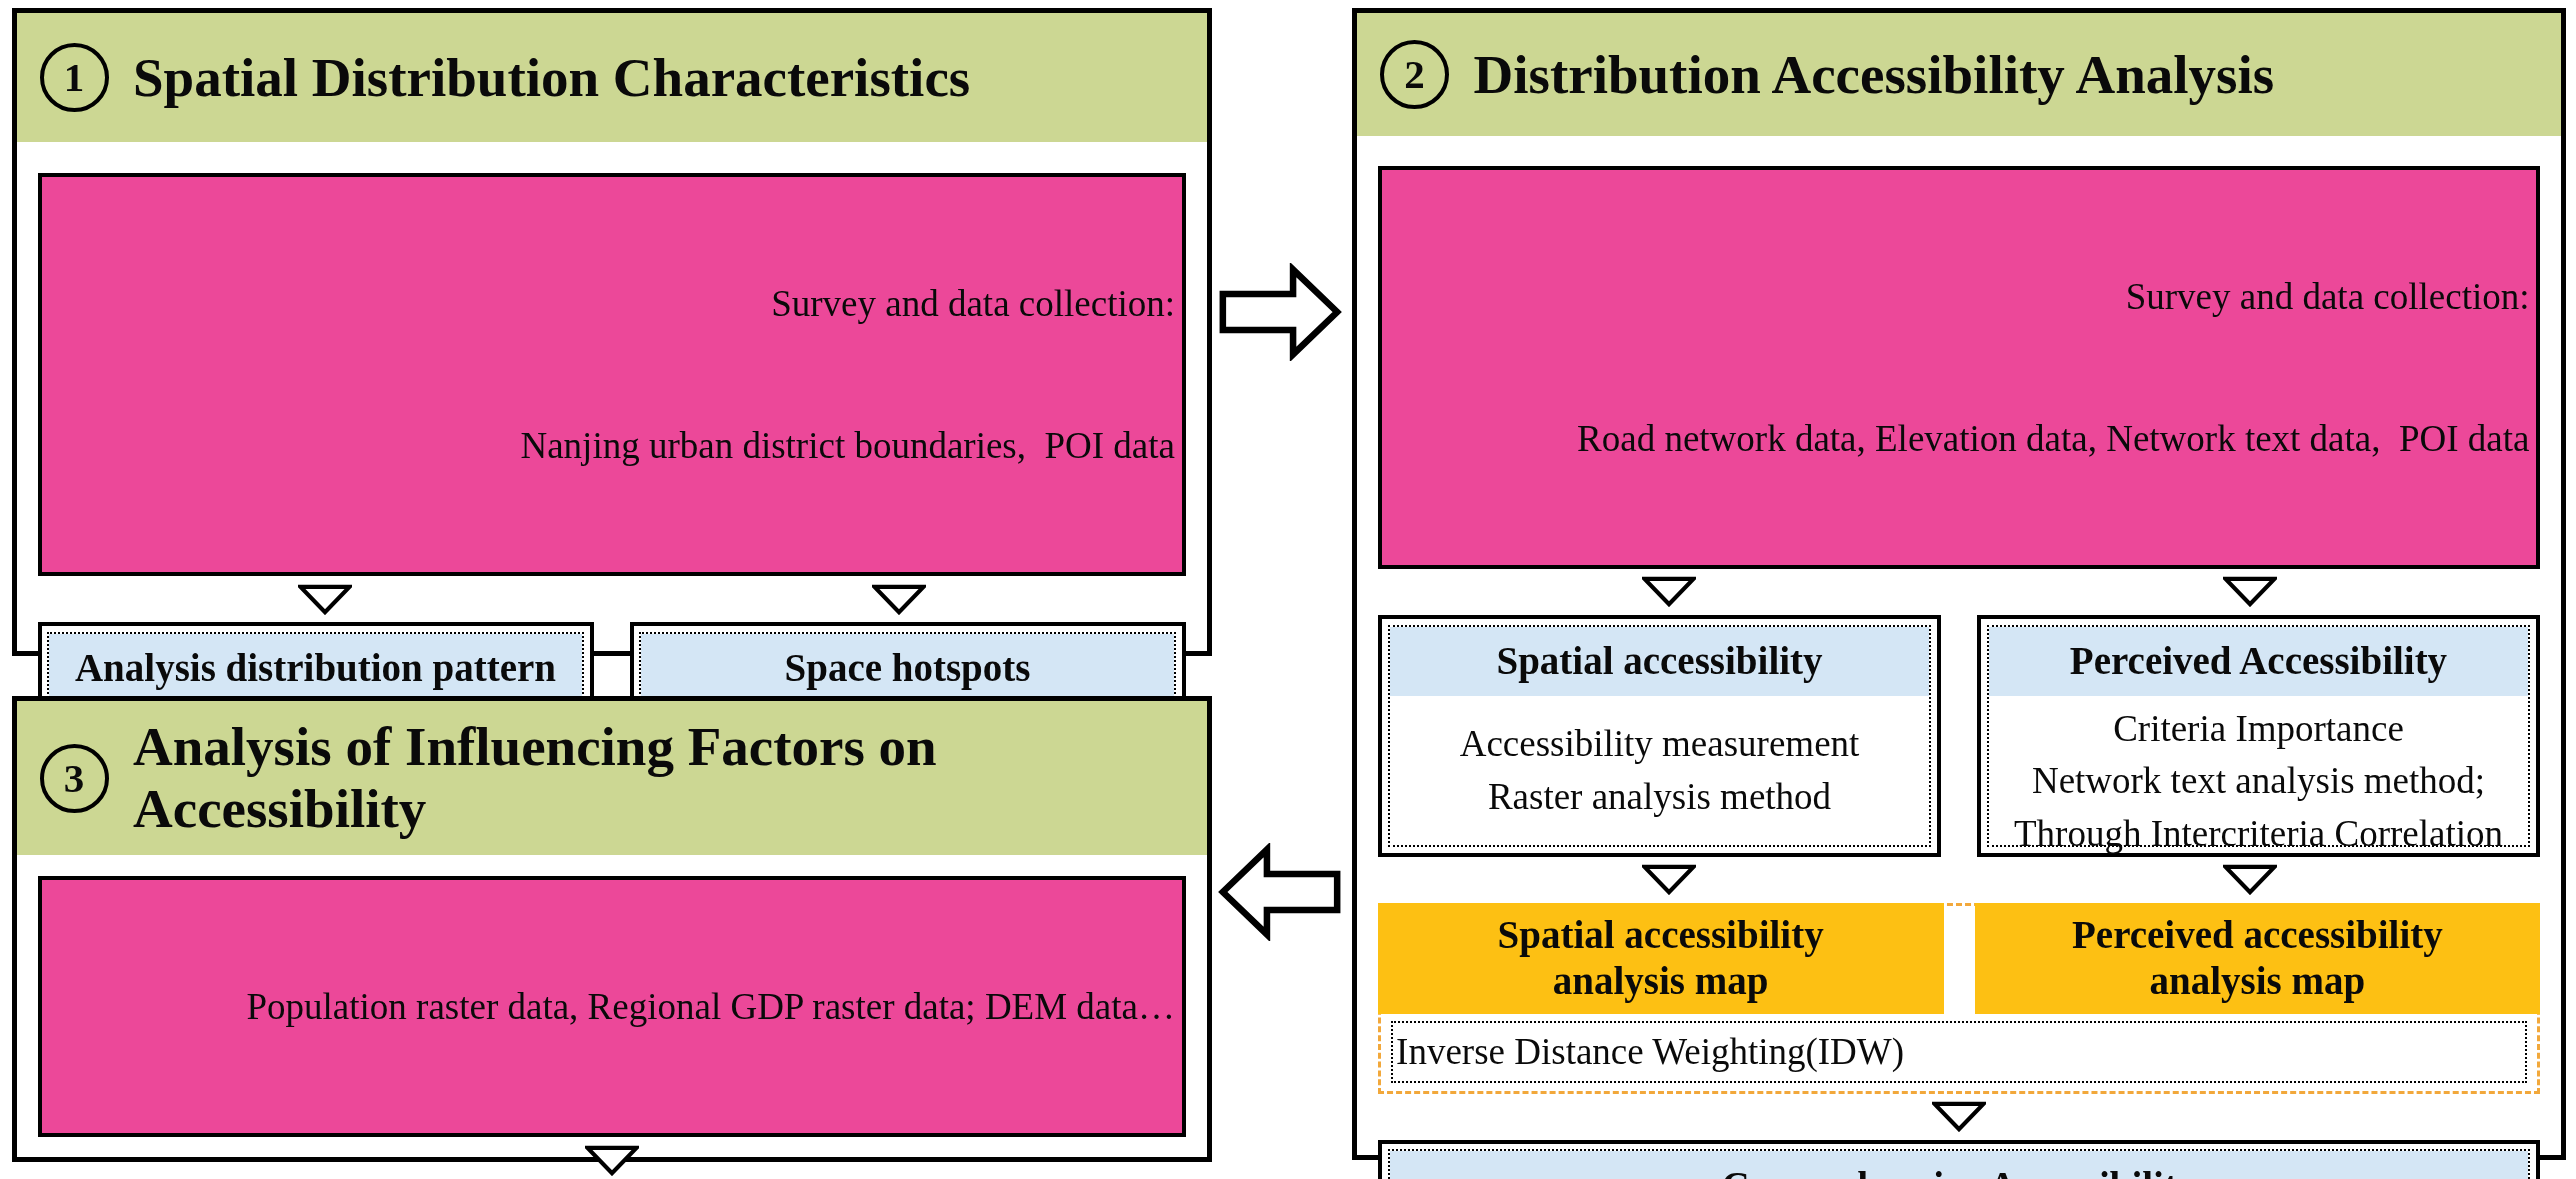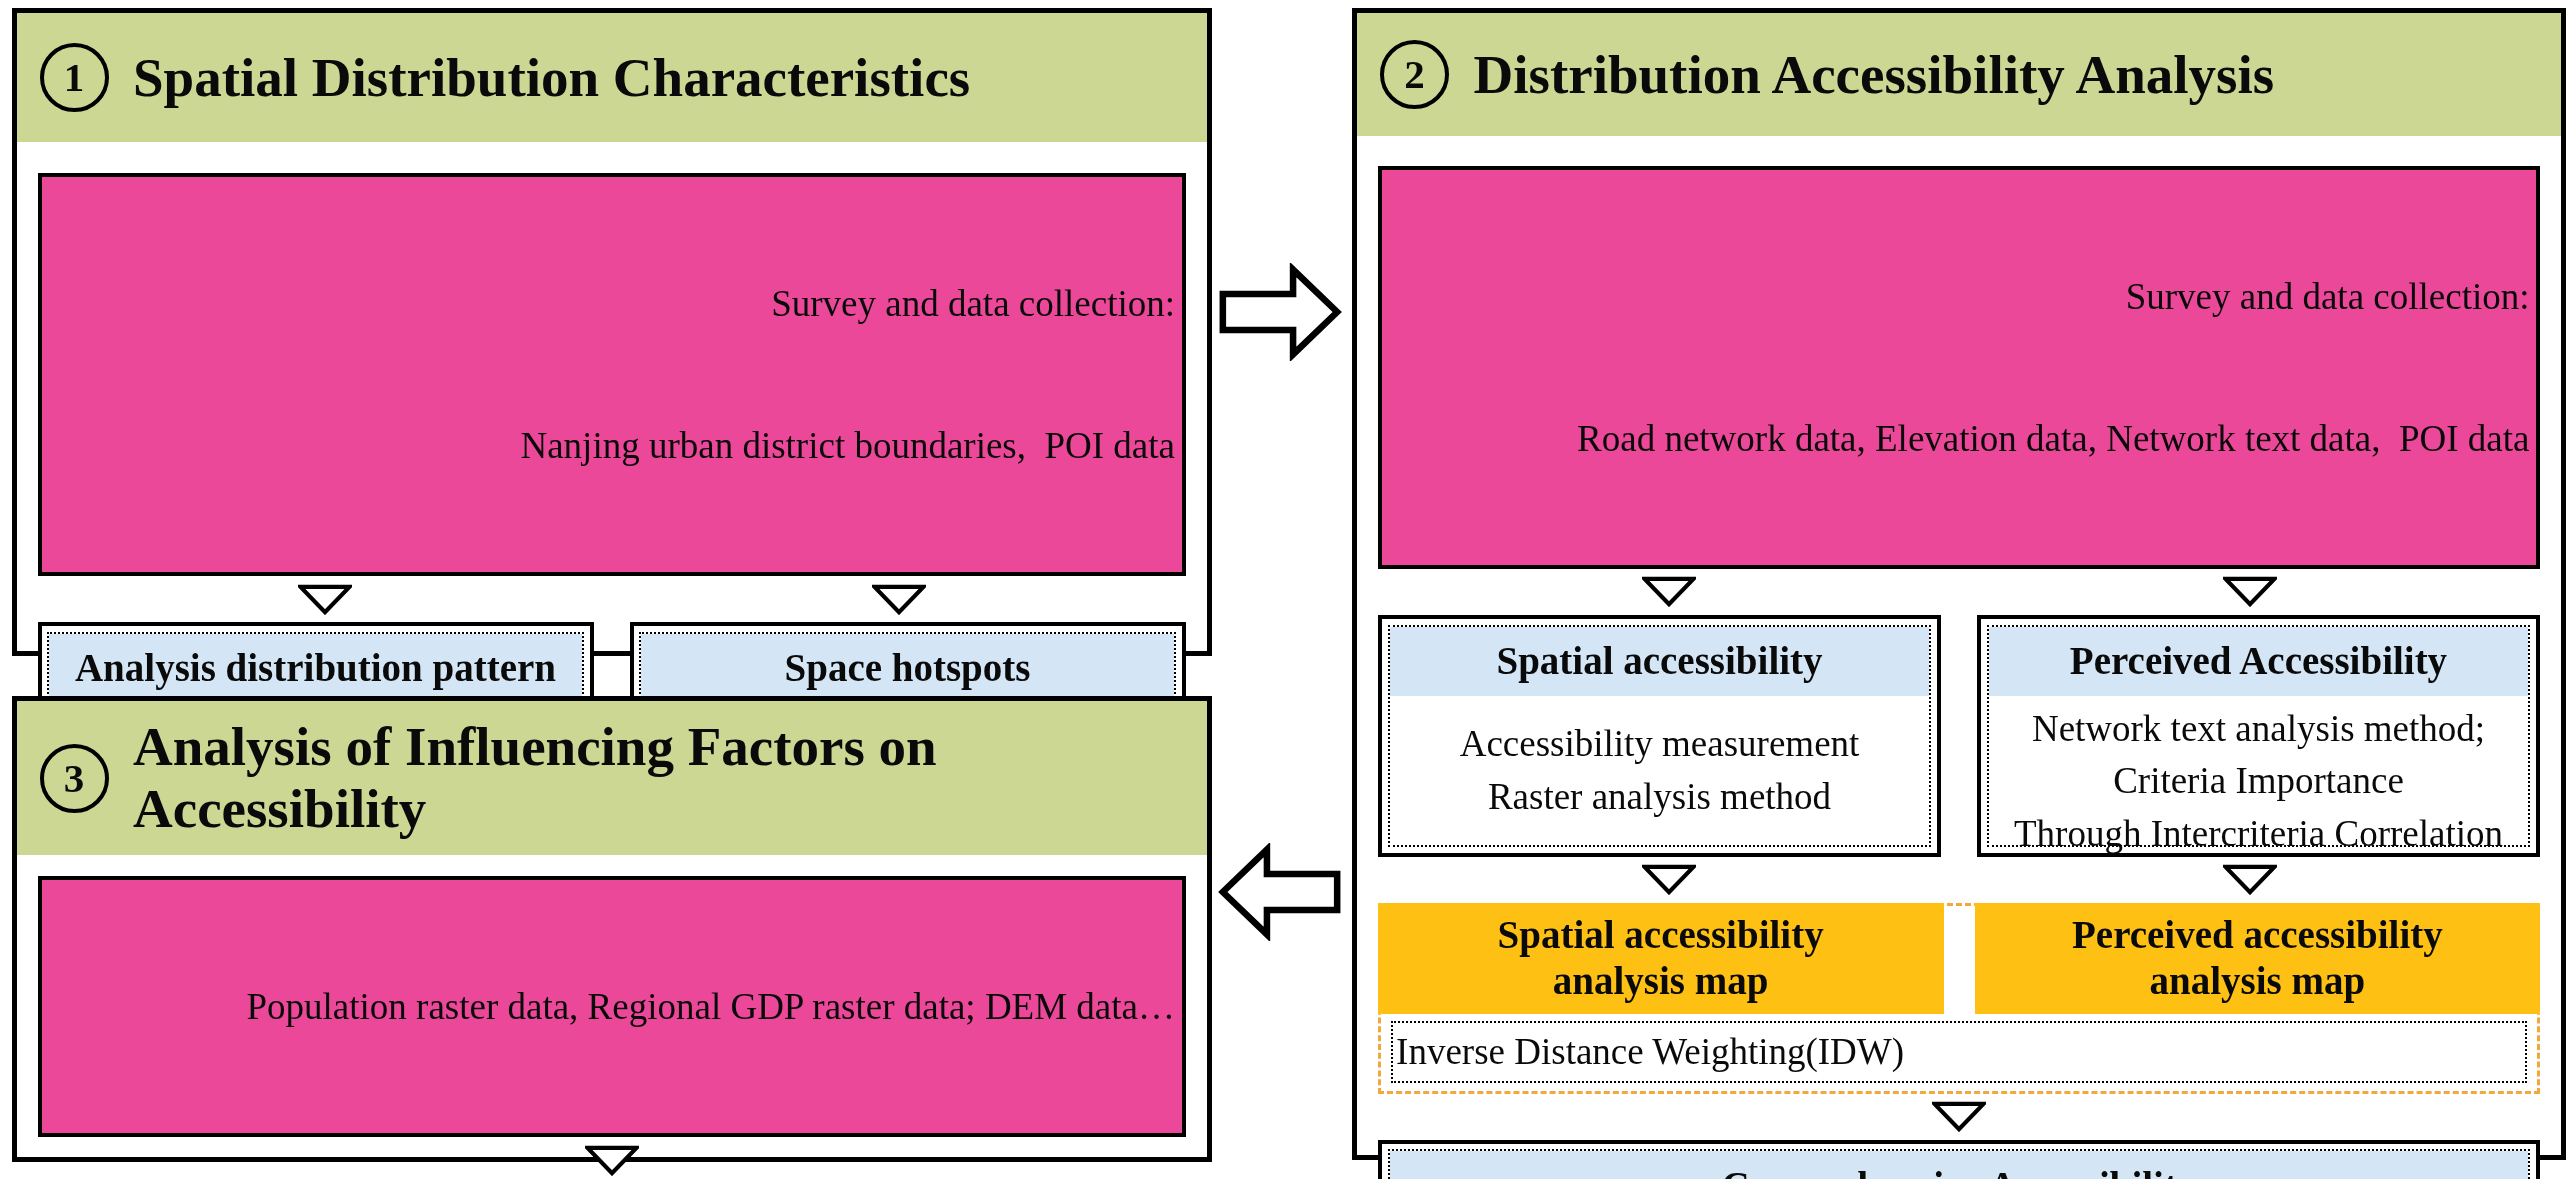--- a/index.html
+++ b/index.html
@@ -189,22 +189,22 @@
             <div class="method-body">
               <div>Accessibility measurement</div>
               <div>Raster analysis method</div>
             </div>
           </div>
         </div>
         <div class="method-box">
           <div class="method-inner">
             <div class="method-title">Perceived Accessibility</div>
             <div class="method-body">
+              <div>Criteria Importance</div>
               <div>Network text analysis method;</div>
-              <div>Criteria Importance</div>
               <div>Through Intercriteria Correlation</div>
             </div>
           </div>
         </div>
       </div>
       <div class="arrow-row">
         <span class="arrow-slot">
             <svg class="tri" viewBox="0 0 64 36">
               <polygon points="3,3 61,3 32,33" fill="#fff" stroke="#000" stroke-width="5"></polygon>
             </svg>

